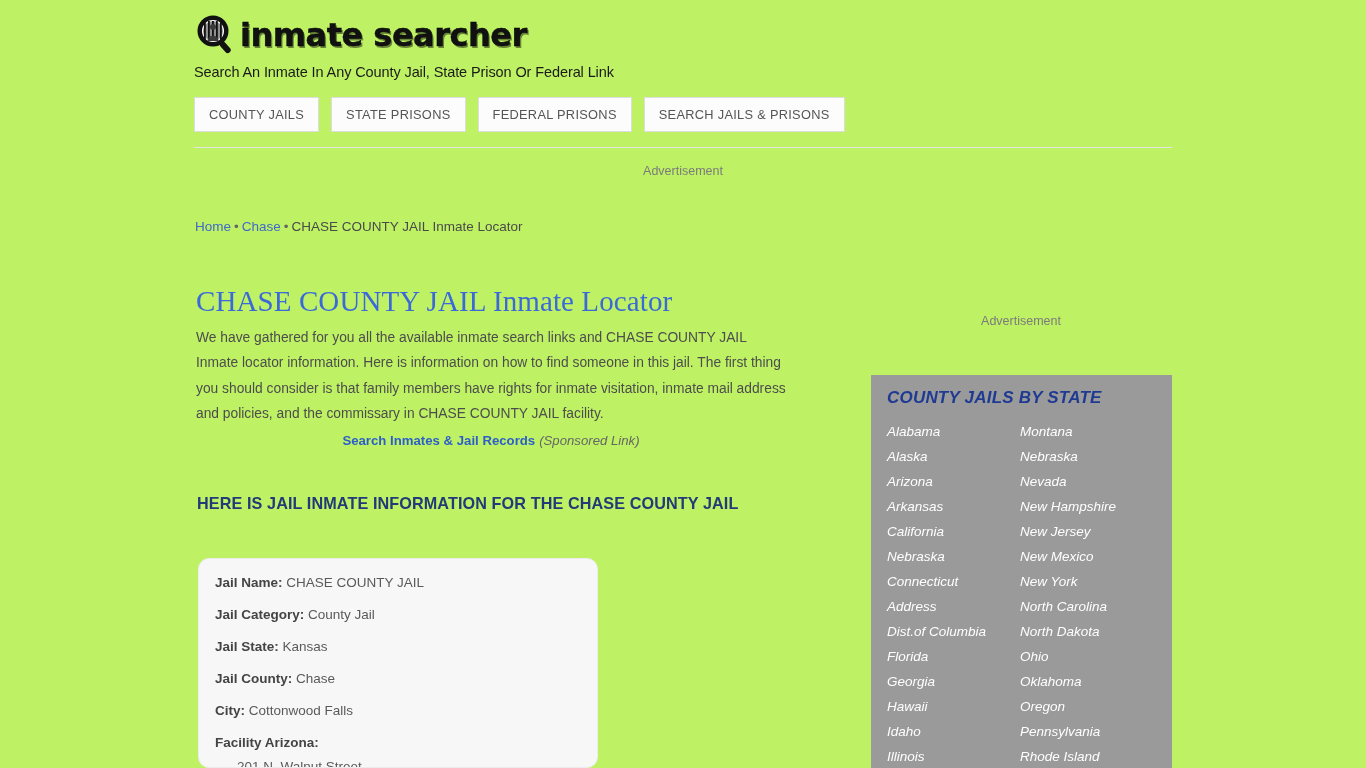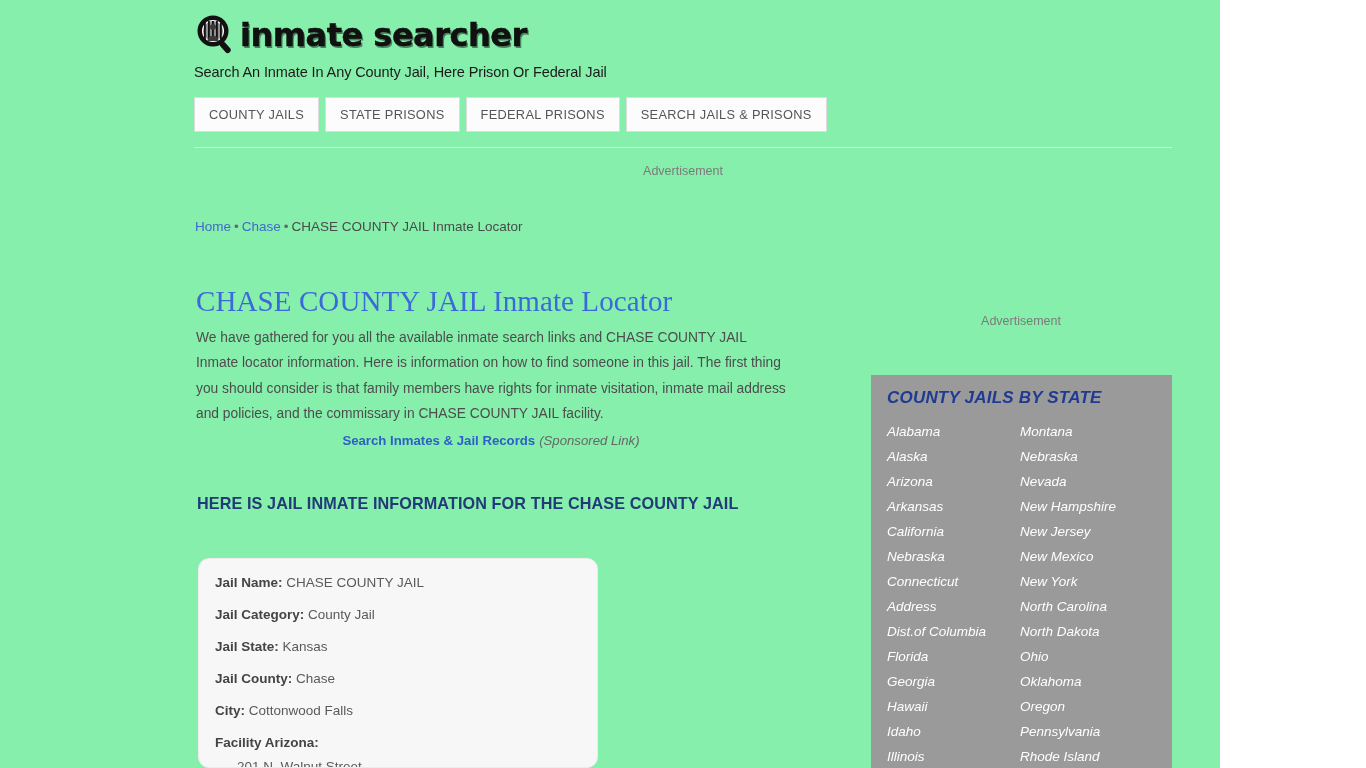--- a/index.html
+++ b/index.html
@@ -7,23 +7,23 @@
     padding: 0;
     background: #ffffff;
     width: 1366px;
     height: 768px;
     overflow: hidden;
     font-family: "Liberation Sans", sans-serif;
   }
 
   #page {
     position: relative;
-    width: 1220px;
+    width: 1366px;
     height: 768px;
-    background: #86efac;
+    background: #bef264;
   }
 
   
   .header {
     position: absolute;
     left: 194px;
     top: 12px;
     width: 980px;
   }
   .logo-row {
@@ -55,21 +55,21 @@
     white-space: nowrap;
     letter-spacing: -0.1px;
   }
 
   
   .nav {
     position: absolute;
     left: 194px;
     top: 97px;
     display: flex;
-    gap: 6px;
+    gap: 12px;
   }
   .nav-btn {
     border: 1px solid #dcdcdc;
     background: #fcfcfc;
     color: #555;
     font-size: 12.8px;
     letter-spacing: 0.3px;
     padding: 10px 14px 10px 14px;
     line-height: 14px;
     white-space: nowrap;
@@ -273,21 +273,21 @@
             <rect x="22" y="8" width="1.8" height="20"></rect>
             <rect x="26" y="8" width="1.8" height="20"></rect>
           </g>
           <circle cx="19" cy="14" r="3" fill="#3a3a3a"></circle>
           <path d="M13.5 28 C13.5 21, 24.5 21, 24.5 28 Z" fill="#3a3a3a"></path>
           <rect x="28" y="28" width="6" height="13" rx="3" fill="#111" transform="rotate(-42 31 34)"></rect>
         </svg>
       </span>
       <span class="logo-text">inmate searcher</span>
     </div>
-    <div class="tagline">Search An Inmate In Any County Jail, Here Prison Or Federal Jail</div>
+    <div class="tagline">Search An Inmate In Any County Jail, State Prison Or Federal Link</div>
   </div>
 
   <div class="nav">
     <div class="nav-btn">COUNTY JAILS</div>
     <div class="nav-btn">STATE PRISONS</div>
     <div class="nav-btn">FEDERAL PRISONS</div>
     <div class="nav-btn">SEARCH JAILS &amp; PRISONS</div>
   </div>
   <div class="header-rule"></div>
 

